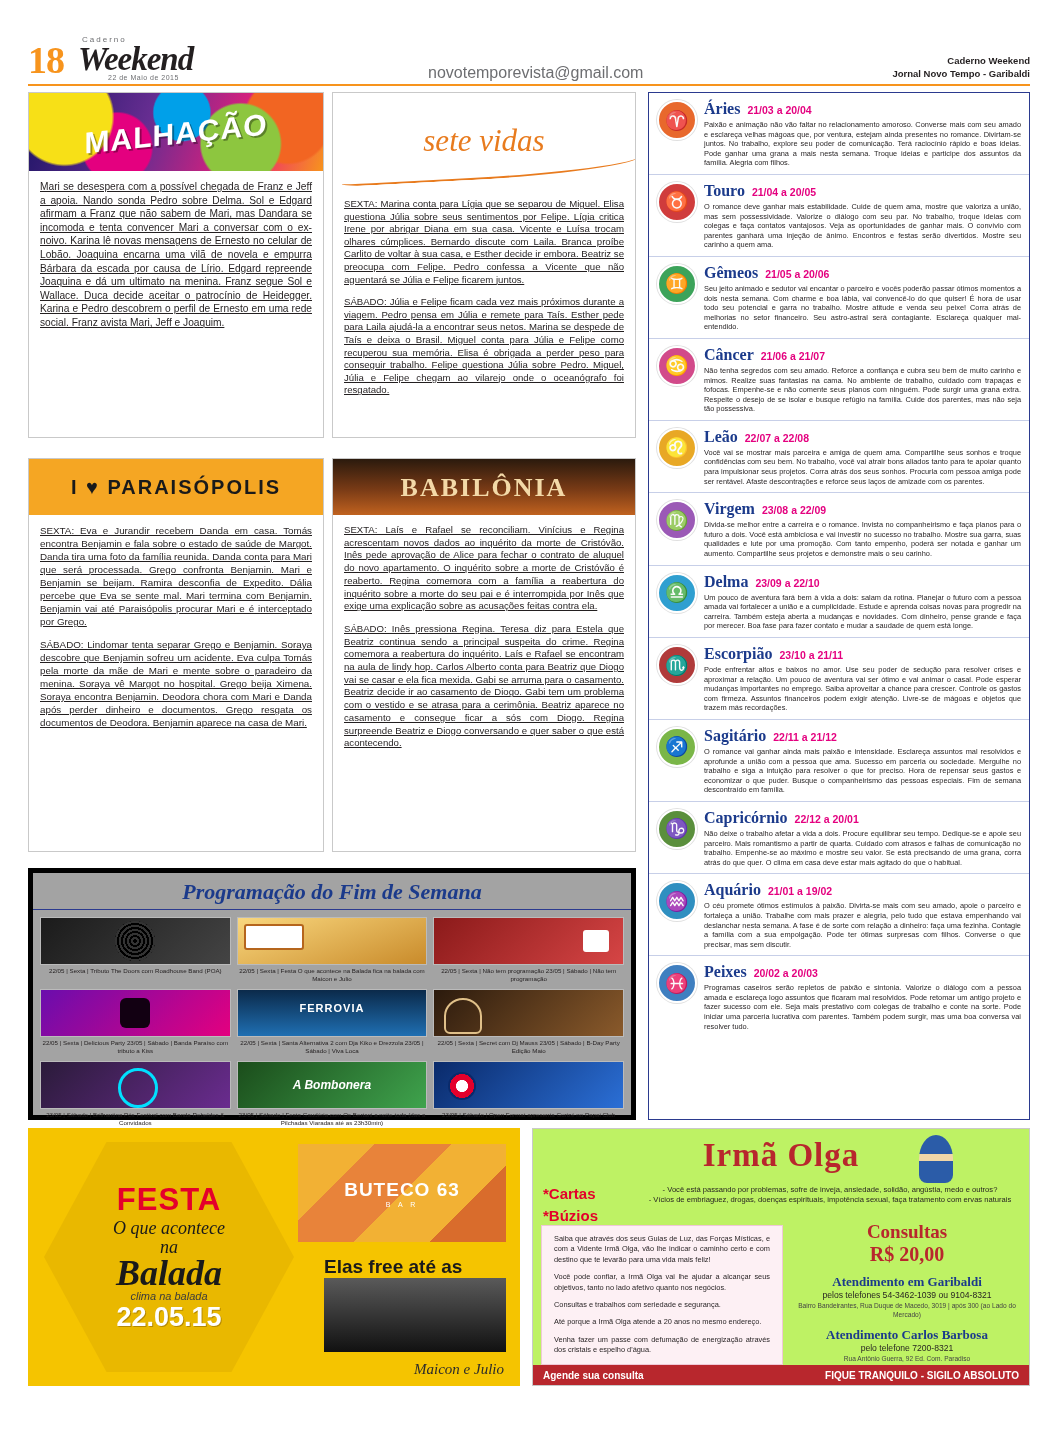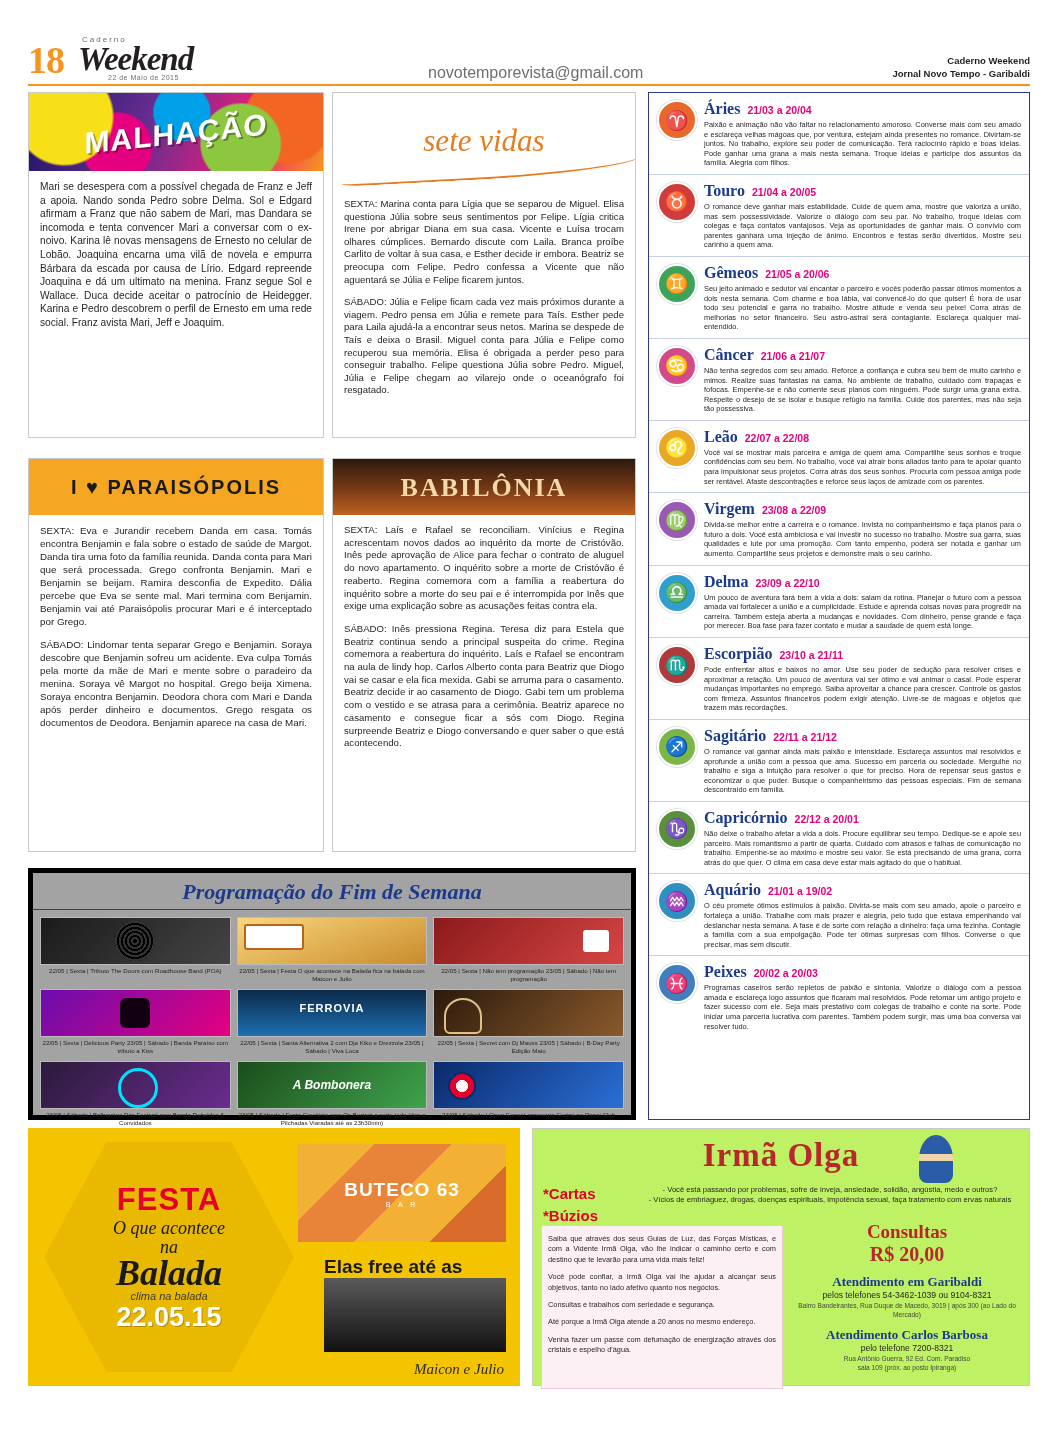--- a/index.html
+++ b/index.html
@@ -112,20 +112,21 @@
   .banner-babilonia .word {
     position:absolute; left:50%; top:52%; transform:translate(-50%,-50%);
     font-family:"Liberation Serif", serif;
     font-size:26px; font-weight:bold; color:#f3d9a8; letter-spacing:2px;
     white-space:nowrap;
   }
   .novela-body {
     padding:9px 11px 10px 11px;
     font-size:10.2px; line-height:13.6px;
     text-align:justify;
+    text-decoration:underline;
   }
   .novela-body p { margin:0 0 10px 0; }
   .novela-body p:last-child { margin-bottom:0; }
 
   
   .prog-wrap {
     position:absolute; left:28px; top:868px; width:608px; height:252px;
     border:5px solid #000000; background:#a3a3a3;
   }
   .prog-title {
@@ -262,23 +263,23 @@
   }
   .olga-bullets {
     position:absolute; left:10px; top:54px; width:92px;
     font-size:15px; font-weight:bold; color:#e4002b; line-height:22px;
   }
   .olga-lead {
     position:absolute; left:108px; top:56px; width:378px;
     font-size:7.6px; line-height:10px; text-align:center; color:#231f20;
   }
   .olga-leftbox {
-    position:absolute; left:8px; top:96px; width:242px; height:164px;
+    position:absolute; left:8px; top:96px; width:242px; height:140px;
     background:#fdf0f4; border:1px solid #f0c8d6;
-    padding:8px 6px;
+    padding:8px 12px;
     font-size:7.4px; line-height:10.4px; text-align:justify; color:#231f20;
   }
   .olga-leftbox p { margin:0 0 7px 0; }
   .olga-right {
     position:absolute; left:258px; top:92px; width:232px; text-align:center;
   }
   .consultas { font-family:"Liberation Serif", serif; font-size:19px; font-weight:bold; color:#b8272d; line-height:22px;}
   .preco { font-family:"Liberation Serif", serif; font-size:20px; font-weight:bold; color:#b8272d; }
   .atend { font-family:"Liberation Serif", serif; font-size:13px; font-weight:bold; color:#1b3a8b; margin-top:8px;}
   .fones { font-size:8.6px; color:#231f20; line-height:11px; }
@@ -576,15 +577,19 @@
       <div class="consultas">Consultas</div>
       <div class="preco">R$ 20,00</div>
       <div class="atend">Atendimento em Garibaldi</div>
       <div class="fones">pelos telefones 54-3462-1039 ou 9104-8321</div>
       <div class="endr">Bairro Bandeirantes, Rua Duque de Macedo, 3019 | após 300 (ao Lado do Mercado)</div>
       <div class="atend">Atendimento Carlos Barbosa</div>
       <div class="fones">pelo telefone 7200-8321</div>
       <div class="endr">Rua Antônio Guerra, 92 Ed. Com. Paradiso</div>
       <div class="endr">sala 109 (próx. ao posto Ipiranga)</div>
     </div>
+    <div class="olga-footer">
+      <span>Agende sua consulta</span>
+      <span>FIQUE TRANQUILO - SIGILO ABSOLUTO</span>
+    </div>
   </div>
 
 </div>
 
 </body></html>

